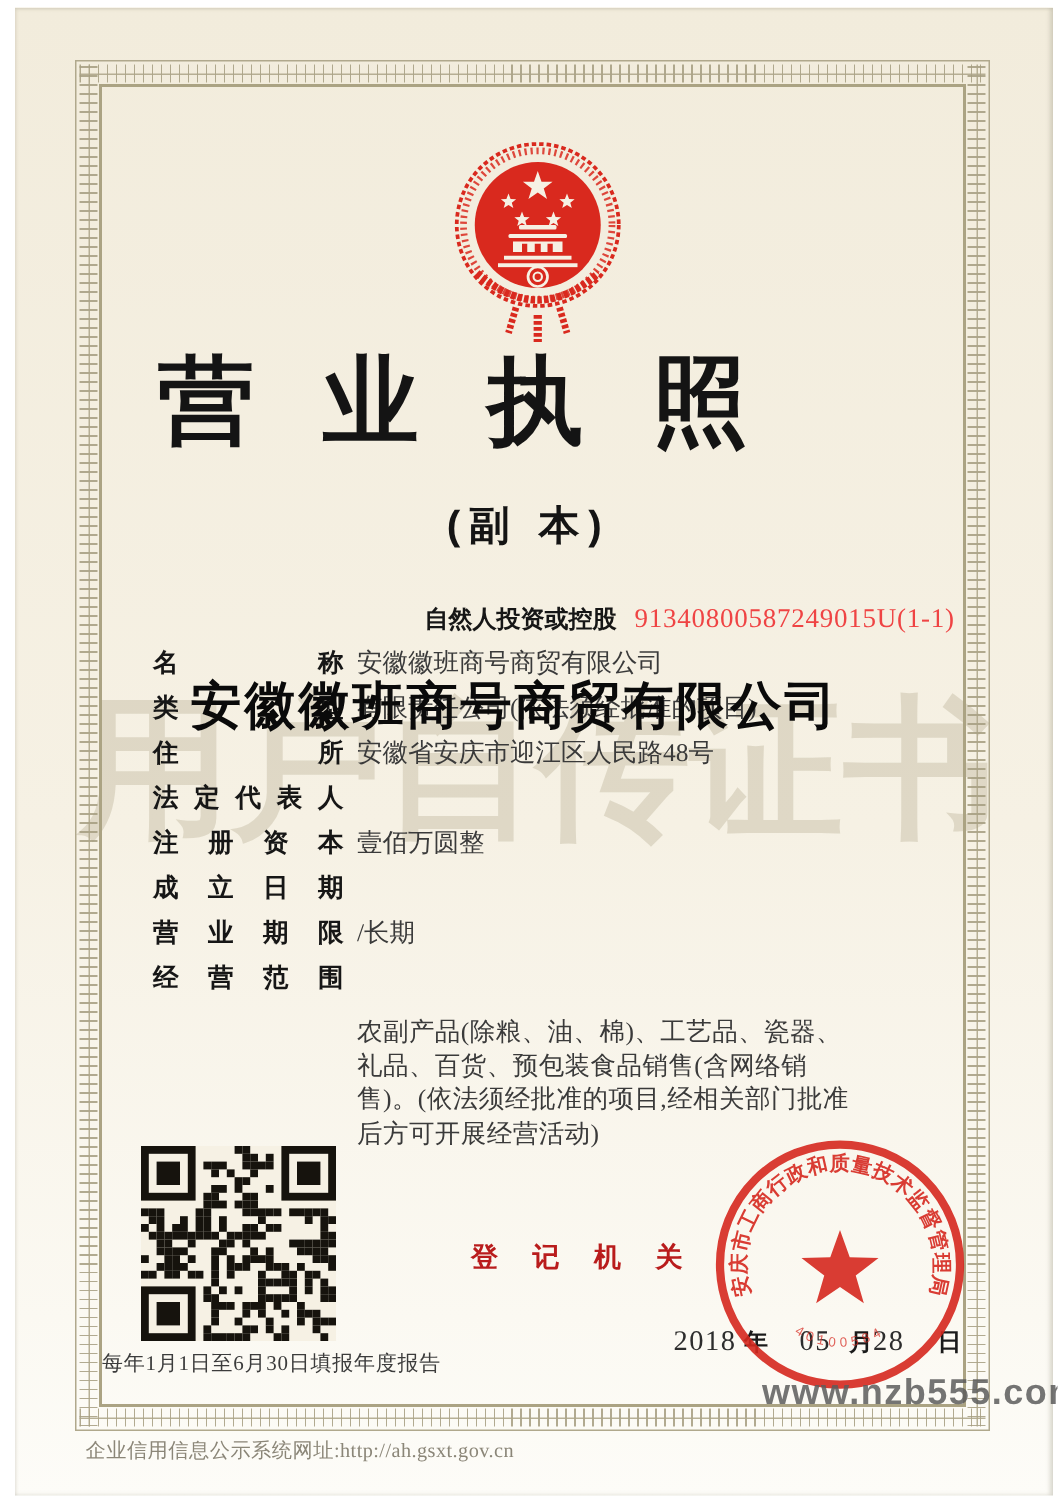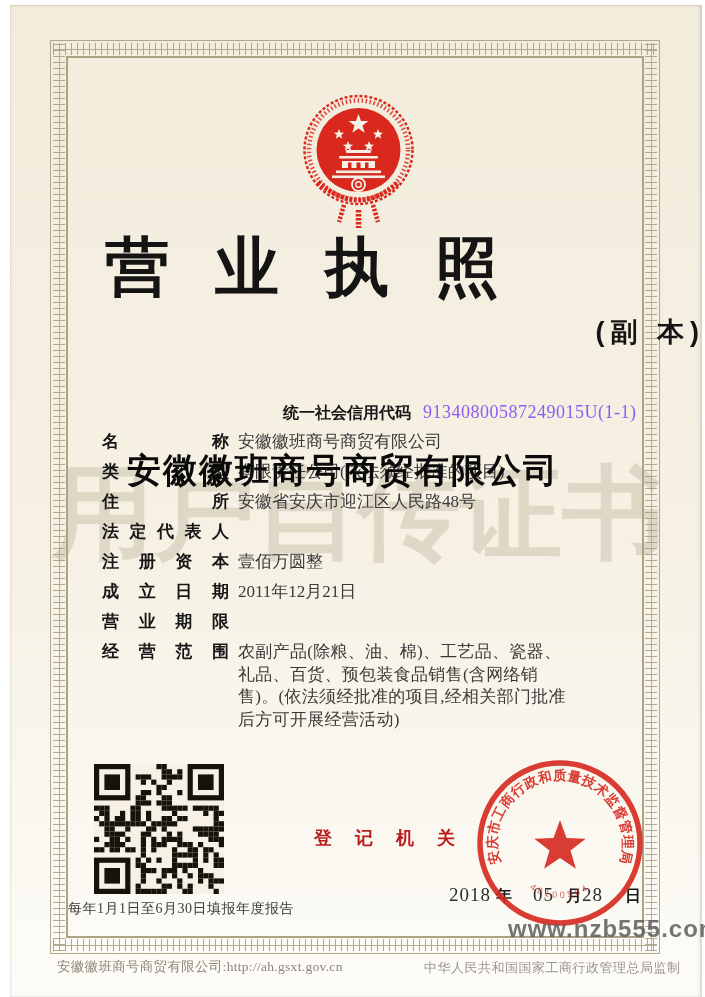--- a/index.html
+++ b/index.html
@@ -23,35 +23,35 @@
   
   .bg-watermark{position:absolute;left:52px;right:42px;top:458px;z-index:1;
       font-size:102px;line-height:112px;font-weight:bold;color:rgba(168,158,130,.30);}
   [data-justify]{display:flex;justify-content:space-between;}
   
   .emblem{position:absolute;left:301px;top:88px;z-index:3;}
   
   .title{position:absolute;left:0;width:618px;top:224px;text-align:center;z-index:3;
       font-family:"Liberation Sans","DejaVu Sans",sans-serif;font-weight:900;
       font-size:64px;letter-spacing:14px;color:#141414;}
-  .subtitle{position:absolute;left:0;width:705px;top:314px;text-align:right;z-index:3;
+  .subtitle{position:absolute;left:0;width:705px;top:332px;text-align:center;z-index:3;
       font-family:"Liberation Sans","DejaVu Sans",sans-serif;font-weight:800;
       font-size:27px;letter-spacing:6px;color:#141414;}
   
   .codeline{position:absolute;left:283px;top:402px;z-index:3;display:flex;align-items:baseline;}
   .codeline .lbl{font-family:"Liberation Sans","DejaVu Sans",sans-serif;font-weight:bold;font-size:16px;color:#161616;}
-  .codeline .val{margin-left:12px;font-size:18px;letter-spacing:.5px;color:#8b5cf6;}
+  .codeline .val{margin-left:12px;font-size:18px;letter-spacing:.5px;color:#ef4444;}
   
   .fields{position:absolute;left:102px;top:431px;width:470px;z-index:3;}
   .frow{display:flex;margin-bottom:8px;align-items:flex-start;}
   .flabel{width:127px;flex:0 0 127px;margin-right:9px;
       font-family:"Liberation Sans","DejaVu Sans",sans-serif;font-weight:bold;
       font-size:17px;line-height:22px;color:#161616;}
   .fvalue{font-size:17px;line-height:22px;color:#3a3a3a;width:330px;}
-  .frow-scope .fvalue{line-height:22.5px;letter-spacing:.3px;}
+  .frow-scope .fvalue{line-height:22.5px;letter-spacing:.3px;margin-top:36px;}
   
   .overlay-name{position:absolute;left:127px;top:448px;z-index:4;white-space:nowrap;
       font-family:"Liberation Sans","DejaVu Sans",sans-serif;font-weight:900;
       font-size:34px;letter-spacing:2px;color:#0a0a0a;}
   
   .qr{position:absolute;left:94px;top:764px;z-index:3;}
   
   .regline{position:absolute;left:314px;top:826px;z-index:3;
       font-family:"Liberation Sans","DejaVu Sans",sans-serif;font-weight:bold;
       font-size:18px;letter-spacing:9px;color:#b91c1c;}
@@ -114,21 +114,21 @@
     <path d="M17 94 Q57.5 130 98 94" fill="none" stroke="#d9291e" stroke-width="5" stroke-dasharray="3 1.5"></path>
     <path d="M43 117 l-5 17" stroke="#d9291e" stroke-width="4.5" stroke-dasharray="2.5 1.5" fill="none"></path>
     <path d="M72 117 l5 17" stroke="#d9291e" stroke-width="4.5" stroke-dasharray="2.5 1.5" fill="none"></path>
     <path d="M57.5 122 v18" stroke="#d9291e" stroke-width="5.5" stroke-dasharray="2.5 1.5" fill="none"></path>
   </svg>
 
   <div class="title">营 业 执 照</div>
   <div class="subtitle">(副 本)</div>
 
   <div class="codeline">
-    <span class="lbl">统一社会信用代码</span>
+    <span class="lbl">自然人投资或控股</span>
     <span class="val">91340800587249015U(1-1)</span>
   </div>
 
   <div class="fields">
     <div class="frow">
       <span class="flabel" data-justify="">
           <span>名</span>
           <span>称</span>
         </span>
       <span class="fvalue">安徽徽班商号商贸有限公司</span>
@@ -165,29 +165,29 @@
         </span>
       <span class="fvalue">壹佰万圆整</span>
     </div>
     <div class="frow">
       <span class="flabel" data-justify="">
           <span>成</span>
           <span>立</span>
           <span>日</span>
           <span>期</span>
         </span>
-      <span class="fvalue">2011年12月21日</span>
     </div>
     <div class="frow">
       <span class="flabel" data-justify="">
           <span>营</span>
           <span>业</span>
           <span>期</span>
           <span>限</span>
         </span>
+      <span class="fvalue">/长期</span>
     </div>
     <div class="frow frow-scope">
       <span class="flabel" data-justify="">
           <span>经</span>
           <span>营</span>
           <span>范</span>
           <span>围</span>
         </span>
       <span class="fvalue">农副产品(除粮、油、棉)、工艺品、瓷器、礼品、百货、预包装食品销售(含网络销售)。(依法须经批准的项目,经相关部门批准后方可开展经营活动)</span>
     </div>
@@ -438,16 +438,15 @@
     <span class="num">2018</span>
     <span class="cjk dl-y">年</span>
     <span class="num dl-m1">05</span>
     <span class="cjk dl-m2">月</span>
     <span class="num dl-d1">28</span>
     <span class="cjk dl-d2">日</span>
   </div>
 
   <div class="annual">每年1月1日至6月30日填报年度报告</div>
 
-  <div class="footer-left">安徽徽班商号商贸有限公司:http://ah.gsxt.gov.cn</div>
-  <div class="footer-right">中华人民共和国国家工商行政管理总局监制</div>
+  <div class="footer-left">企业信用信息公示系统网址:http://ah.gsxt.gov.cn</div>
   <div class="site-mark">www.nzb555.com</div>
 </div>
 
 </body></html>

